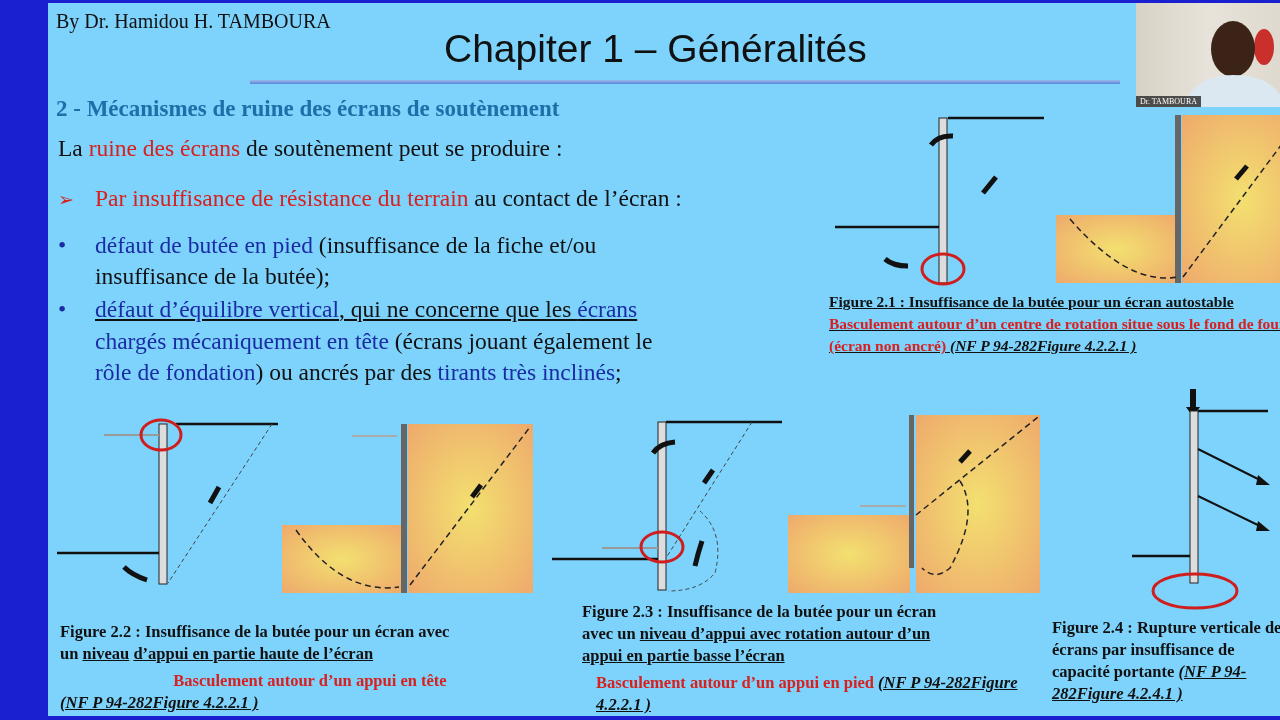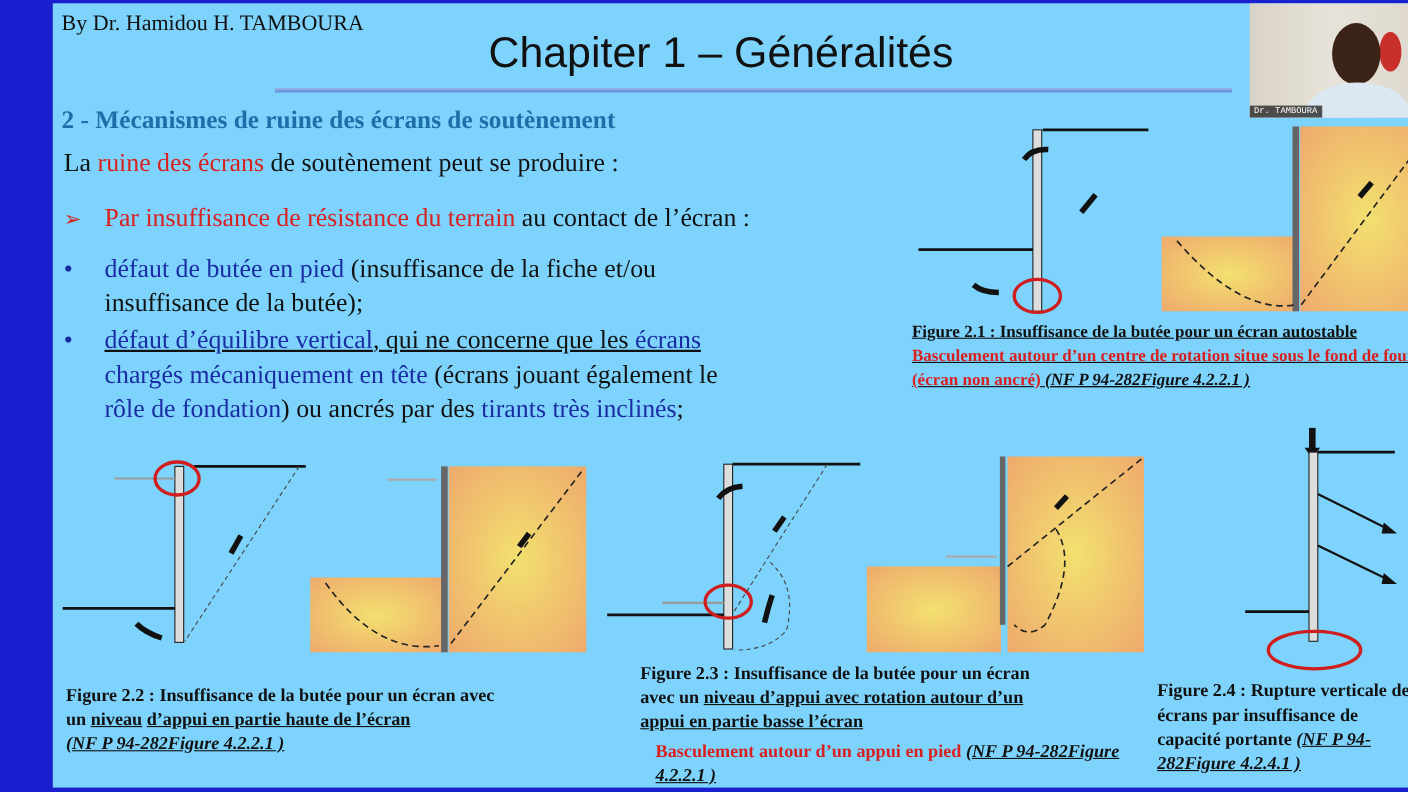--- a/index.html
+++ b/index.html
@@ -19,21 +19,21 @@
   .b2 { position:absolute; left:0; top:161px;text-decoration:underline; }
   .b2b { position:absolute; left:37px; top:193px; }
   .b2c { position:absolute; left:37px; top:224px; }
   .bullet { display:inline-block; width:37px; }
   .fig { position:absolute; }
   .cap { position:absolute; font-size:16.5px; font-weight:bold; color:#111; line-height:22px; }
   .cap u { text-decoration:underline; }
   .capred { color:#d8201f;text-align:center; }
   .ref { font-style:italic; text-decoration:underline; color:#111; }
   .webcam { position:absolute; left:1088px; top:0; width:185px; height:104px; background:linear-gradient(90deg,#d8d2c6,#e8e3da 40%,#d9d3c8); overflow:hidden; }
-  .webcam .label { position:absolute; left:0; bottom:0; background:rgba(40,40,40,0.8); color:#fff; font-family:Liberation Mono, monospace; font-size:8px; padding:1px 4px; }
+  .webcam .label { position:absolute; left:0; bottom:0; background:rgba(40,40,40,0.8); color:#fff; font-family:Liberation Serif, serif; font-size:8px; padding:1px 4px; }
 </style>
 </head>
 <body>
 
 <div class="slide">
   <div class="author">By Dr. Hamidou H. TAMBOURA</div>
   <div class="title">Chapiter 1 – Généralités</div>
   <div class="title-rule"></div>
   <div class="section">2 - Mécanismes de ruine des écrans de soutènement</div>
 
@@ -98,20 +98,21 @@
     <rect x="356" y="9" width="125" height="169" fill="url(#soil)"></rect>
     <rect x="349" y="9" width="6" height="169" fill="#666"></rect>
     <line x1="300" y1="21" x2="345" y2="21" stroke="#aaa" stroke-width="2"></line>
     <path d="M244 115 Q290 180 347 172" stroke="#222" stroke-width="1.5" stroke-dasharray="6,4" fill="none"></path>
     <line x1="358" y1="170" x2="478" y2="12" stroke="#222" stroke-width="1.5" stroke-dasharray="6,4"></line>
     <line x1="429" y1="70" x2="420" y2="82" stroke="#111" stroke-width="5"></line>
   </svg>
   <div class="cap" style="left:12px;top:618px;width:500px;">
     <div>Figure 2.2 : Insuffisance de la butée pour un écran avec</div>
     <div><span>un </span><u>niveau</u> <u>d’appui en partie haute de l’écran</u></div>
+    <div class="capred" style="margin-top:5px">Basculement autour d’un appui en tête</div>
     <div class="ref">(NF P 94-282Figure 4.2.2.1 )</div>
   </div>
 
   <svg class="fig" style="left:502px;top:410px" width="495" height="185" viewBox="0 0 495 185">
     <line x1="116" y1="9" x2="232" y2="9" stroke="#111" stroke-width="2.5"></line>
     <rect x="108" y="9" width="8" height="168" fill="#ddd" stroke="#222" stroke-width="1"></rect>
     <line x1="2" y1="146" x2="108" y2="146" stroke="#111" stroke-width="2.5"></line>
     <line x1="52" y1="135" x2="108" y2="135" stroke="#999" stroke-width="2"></line>
     <ellipse cx="112" cy="134" rx="21" ry="15" fill="none" stroke="#d01d1d" stroke-width="3"></ellipse>
     <line x1="202" y1="9" x2="116" y2="145" stroke="#444" stroke-width="1" stroke-dasharray="4,3"></line>

